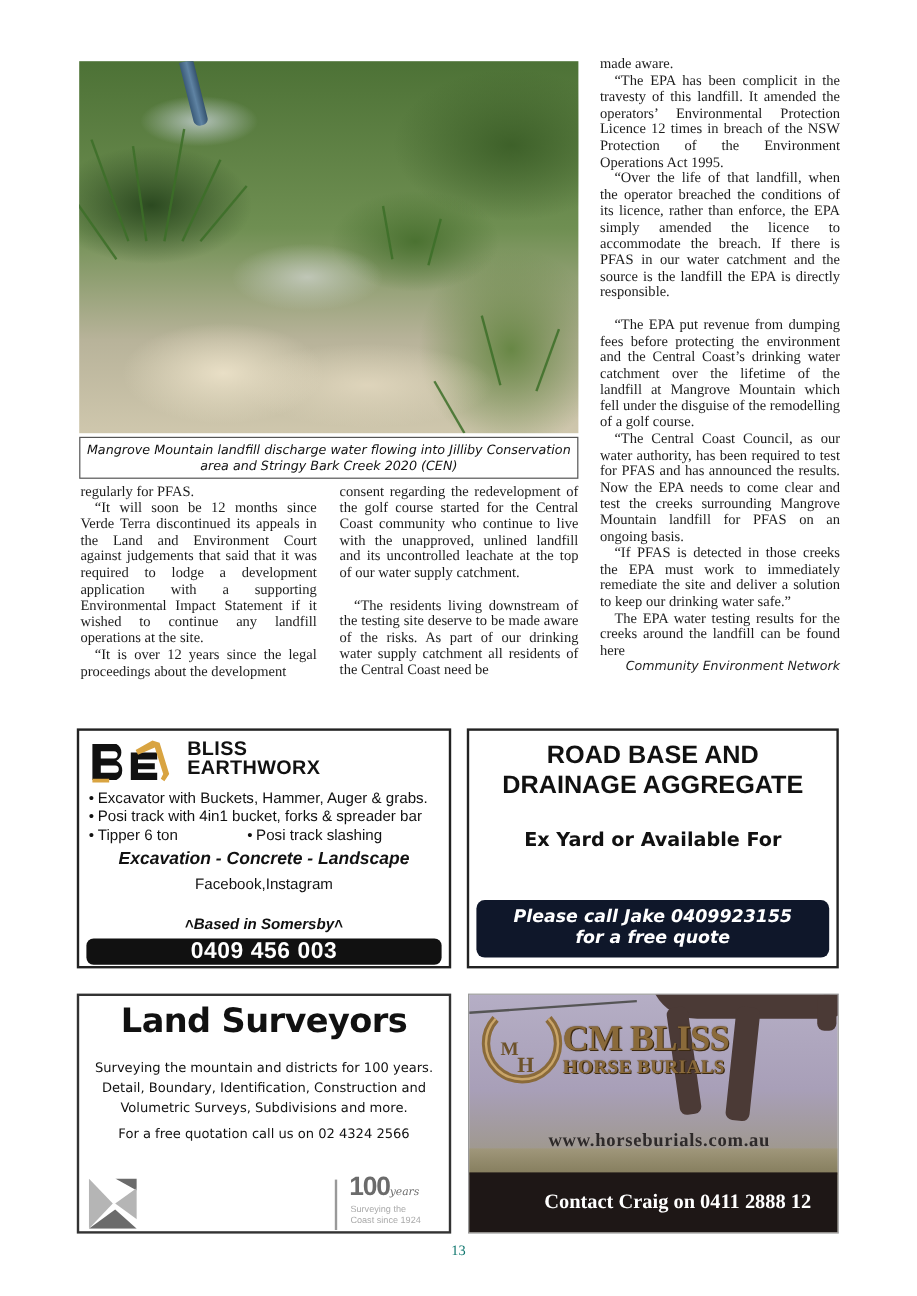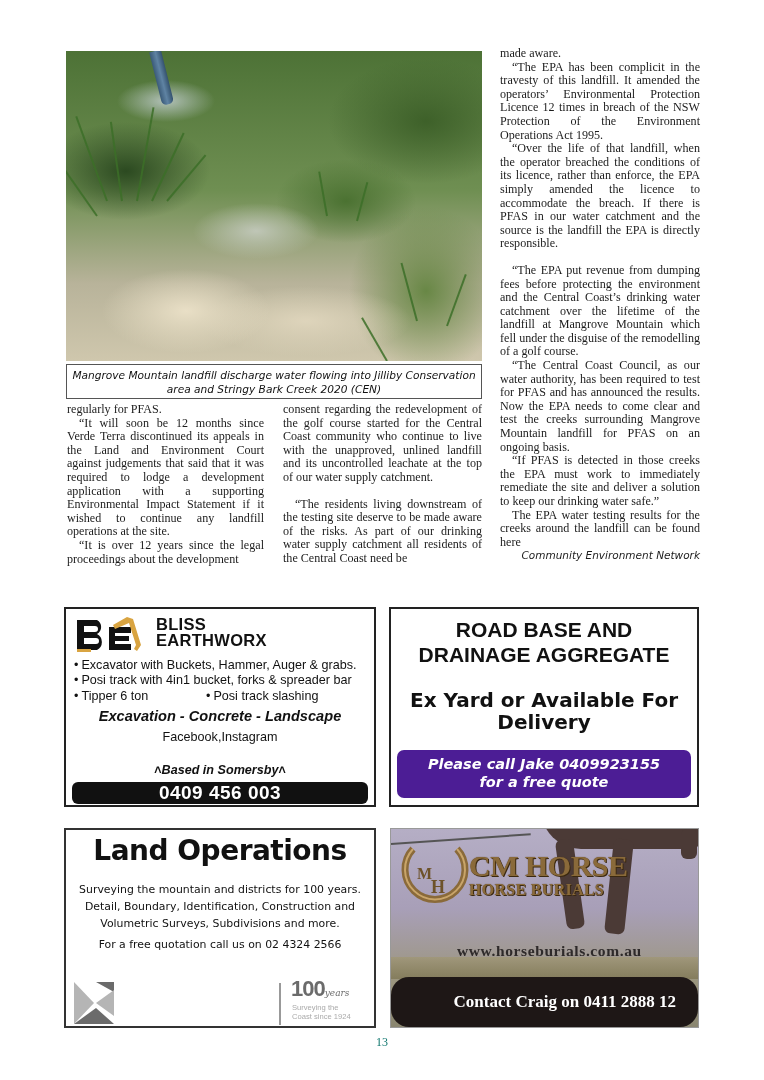--- a/index.html
+++ b/index.html
@@ -65,22 +65,22 @@
     .bliss-list .bullet::before { content: "\2022"; margin-right: 3px; }
     .bliss-list .half { width: 130px; }
     .bliss-tag { position: absolute; left: 0; width: 100%; top: 99px; text-align: center; font-family: "Liberation Sans", sans-serif; font-weight: bold; font-style: italic; font-size: 14.6px; color: #111; }
     .bliss-social { position: absolute; left: 0; width: 100%; top: 120px; text-align: center; font-family: "Liberation Sans", sans-serif; font-size: 12.6px; line-height: 16px; color: #111; }
     .bliss-loc { position: absolute; left: 0; width: 100%; top: 154px; text-align: center; font-family: "Liberation Sans", sans-serif; font-weight: bold; font-style: italic; font-size: 12.6px; color: #111; }
     .bliss-phone { position: absolute; left: 6px; right: 6px; top: 173px; height: 22px; background: #111; border-radius: 6px; color: #fff; text-align: center; font-family: "Liberation Sans", sans-serif; font-weight: bold; font-size: 19px; line-height: 22px; letter-spacing: 0.5px; }
 
     
     .ad-road { left: 389px; top: 607px; width: 310px; height: 200px; }
     .road-title { position: absolute; left: 0; width: 100%; top: 8px; text-align: center; font-family: "Liberation Sans", sans-serif; font-weight: bold; font-size: 21px; line-height: 25px; color: #111; }
-    .road-sub { position: absolute; left: 0; width: 100%; top: 80px; text-align: center; font-family: "DejaVu Sans", sans-serif; font-weight: bold; font-size: 20px; line-height: 22px; color: #111; }
-    .road-cta { position: absolute; left: 6px; right: 6px; top: 141px; height: 48px; background: #4c1d95; border-radius: 7px; color: #fff; text-align: center; font-family: "DejaVu Sans", sans-serif; font-weight: bold; font-style: italic; font-size: 14.5px; line-height: 18px; padding-top: 5px; }
+    .road-sub { position: absolute; left: 0; width: 100%; top: 80px; text-align: center; font-family: "DejaVu Sans", sans-serif; font-weight: bold; font-size: 16px; line-height: 22px; color: #111; }
+    .road-cta { position: absolute; left: 6px; right: 6px; top: 141px; height: 48px; background: #0f172a; border-radius: 7px; color: #fff; text-align: center; font-family: "DejaVu Sans", sans-serif; font-weight: bold; font-style: italic; font-size: 14.5px; line-height: 18px; padding-top: 5px; }
 
     
     .ad-land { left: 64px; top: 828px; width: 312px; height: 200px; border-color: #333; }
     .land-title { position: absolute; left: 0; width: 100%; top: 2px; text-align: center; font-family: "DejaVu Sans", sans-serif; font-weight: bold; font-size: 28px; line-height: 38px; color: #111; letter-spacing: -0.5px; }
     .land-desc { position: absolute; left: 0; width: 100%; top: 51px; text-align: center; font-family: "DejaVu Sans", sans-serif; font-size: 10.9px; line-height: 17px; color: #111; }
     .land-contact { position: absolute; left: 0; width: 100%; top: 106px; text-align: center; font-family: "DejaVu Sans", sans-serif; font-size: 10.9px; line-height: 17px; color: #111; }
     .bh-logo { position: absolute; left: 8px; top: 152px; width: 40px; height: 42px; }
     .bh-name { position: absolute; left: 58px; top: 149px; font-family: "Liberation Sans", sans-serif; font-weight: bold; font-size: 20px; line-height: 21px; }
     .bh-name .l1 { color: #b5b5b5; display: block; letter-spacing: 0.5px; }
     .bh-name .l2 { color: #6b6b6b; display: block; }
@@ -96,21 +96,21 @@
     }
     .horse-leg { position: absolute; background: #4b3a36; border-radius: 6px; }
     .horse-body { position: absolute; left: 150px; top: -20px; width: 170px; height: 40px; background: #4b3a36; border-radius: 0 0 30px 50px; }
     .horse-wire { position: absolute; left: 0; top: 14px; width: 140px; height: 1.5px; background: #555; transform: rotate(-4deg); transform-origin: left; }
     .horse-logo { position: absolute; left: 10px; top: 14px; width: 68px; height: 70px; }
     .horse-name { position: absolute; left: 78px; top: 22px; font-family: "Liberation Serif", serif; font-weight: bold; color: #8a6a3a; text-shadow: 0 0 1px #4a3518, 1px 1px 0 #3a2810; }
     .horse-name .n1 { display: block; font-size: 30px; line-height: 30px; letter-spacing: -0.5px; }
     .horse-name .n2 { display: block; font-size: 16px; line-height: 18px; letter-spacing: 0.3px; }
     .horse-url { position: absolute; left: 66px; top: 113px; font-family: "Liberation Serif", serif; font-weight: bold; font-size: 15.5px; color: #2e2a2a; letter-spacing: 0.6px; }
     .horse-grass { position: absolute; left: 0; right: 0; top: 128px; height: 22px; background: linear-gradient(180deg, rgba(160,150,110,0.6), rgba(130,122,90,0.9)); }
-    .horse-cta { position: absolute; left: 0; right: 0; bottom: 0; height: 50px; background: #1e1716; color: #fff; font-family: "Liberation Serif", serif; font-weight: bold; font-size: 17px; line-height: 50px; text-align: right; padding-right: 22px; border-radius: 18px; }
+    .horse-cta { position: absolute; left: 0; right: 0; bottom: 0; height: 50px; background: #1e1716; color: #fff; font-family: "Liberation Serif", serif; font-weight: bold; font-size: 17px; line-height: 50px; text-align: right; padding-right: 22px; }
 
     .pagenum { position: absolute; left: 0; width: 764px; top: 1035px; text-align: center; font-size: 12px; color: #0f766e; }
   </style>
 </head>
 <body>
 
 <div class="photo">
   <div class="pipe"></div>
   <div class="blade" style="left:40px;top:60px;height:90px;transform:rotate(-20deg)"></div>
   <div class="blade" style="left:55px;top:70px;height:80px;transform:rotate(-8deg)"></div>
@@ -181,30 +181,29 @@
   <div class="bliss-phone">0409 456 003</div>
 </div>
 
 <div class="ad ad-road">
   <div class="road-title">
     <div>ROAD BASE AND</div>
     <div>DRAINAGE AGGREGATE</div>
   </div>
   <div class="road-sub">
     <div>Ex Yard or Available For</div>
-    <div>Delivery</div>
   </div>
   <div class="road-cta">
     <div>Please call Jake 0409923155</div>
     <div>for a free quote</div>
   </div>
 </div>
 
 <div class="ad ad-land">
-  <div class="land-title">Land Operations</div>
+  <div class="land-title">Land Surveyors</div>
   <div class="land-desc">
     <div>Surveying the mountain and districts for 100 years.</div>
     <div>Detail, Boundary, Identification, Construction and</div>
     <div>Volumetric Surveys, Subdivisions and more.</div>
   </div>
   <div class="land-contact">
     <div>For a free quotation call us on 02 4324 2566</div>
   </div>
   <svg class="bh-logo" viewBox="0 0 40 42">
     <polygon points="0,0 22,0 40,10 40,0" fill="#6b6b6b"></polygon>
@@ -229,20 +228,20 @@
   <div class="horse-leg" style="left:218px;top:10px;width:20px;height:95px;transform:rotate(6deg)"></div>
   <div class="horse-leg" style="left:290px;top:0;width:16px;height:30px"></div>
   <div class="horse-grass"></div>
   <svg class="horse-logo" viewBox="0 0 68 70">
     <path d="M12 6 A30 30 0 1 0 56 6" fill="none" stroke="#8a6a3a" stroke-width="7"></path>
     <path d="M12 6 A30 30 0 1 0 56 6" fill="none" stroke="#c9a56a" stroke-width="2"></path>
     <text x="16" y="36" font-family="Liberation Serif, serif" font-size="16" font-weight="bold" fill="#6d522a">M</text>
     <text x="30" y="50" font-family="Liberation Serif, serif" font-size="18" font-weight="bold" fill="#6d522a">H</text>
   </svg>
   <div class="horse-name">
-    <span class="n1">CM HORSE</span>
+    <span class="n1">CM BLISS</span>
     <span class="n2">HORSE BURIALS</span>
   </div>
   <div class="horse-url">www.horseburials.com.au</div>
   <div class="horse-cta">Contact Craig on 0411 2888 12</div>
 </div>
 
 <div class="pagenum">13</div>
 
 </body></html>

